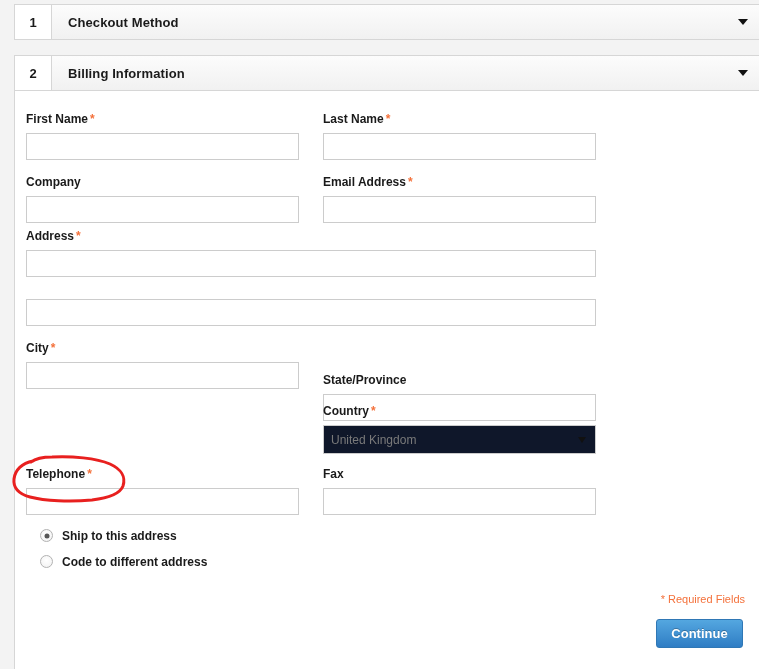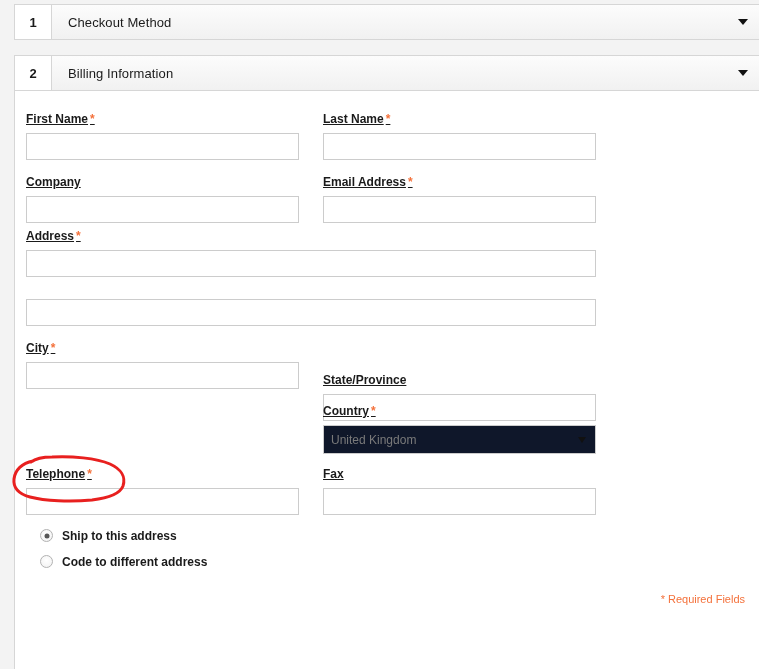--- a/index.html
+++ b/index.html
@@ -57,21 +57,21 @@
   .step-title-area {
     flex: 1;
     background: linear-gradient(to bottom, #fcfcfc 0%, #f1f1f1 100%);
     display: flex;
     align-items: center;
     padding-left: 16px;
     position: relative;
   }
   .step-title {
     font-size: 13px;
-    font-weight: normal;
+    font-weight: bold;
     color: #1a1a1a;
     letter-spacing: 0.1px;
     text-align: right;
   }
   .step-chevron {
     position: absolute;
     right: 26px;
     top: 50%;
     transform: translateY(-50%);
     width: 0;
@@ -95,21 +95,20 @@
   .field {
     position: absolute;
   }
   .field-label {
     font-size: 12px;
     font-weight: bold;
     color: #1a1a1a;
     line-height: 14px;
     margin-bottom: 7px;
     white-space: nowrap;
-    text-decoration: underline;
   }
   .req {
     color: #f4713b;
     font-weight: bold;
     font-size: 12px;
     margin-left: 2px;
   }
   .text-input {
     display: block;
     box-sizing: border-box;
@@ -321,20 +320,21 @@
         <span class="radio-mark checked"></span>
         <span class="radio-label">Ship to this address</span>
       </div>
       <div class="radio-row">
         <span class="radio-mark"></span>
         <span class="radio-label">Code to different address</span>
       </div>
     </div>
 
     <div class="required-note">* Required Fields</div>
+    <button class="continue-button">Continue</button>
 
   </div>
 
   <svg class="annotation-overlay" viewBox="0 0 759 669" width="759" height="669" xmlns="http://www.w3.org/2000/svg">
     <path d="M 33 461
              C 22 463, 15 470, 14 479
              C 13 488, 19 494, 30 497
              C 45 501, 70 502, 92 500
              C 108 498, 120 494, 123 486
              C 126 477, 121 469, 110 464

